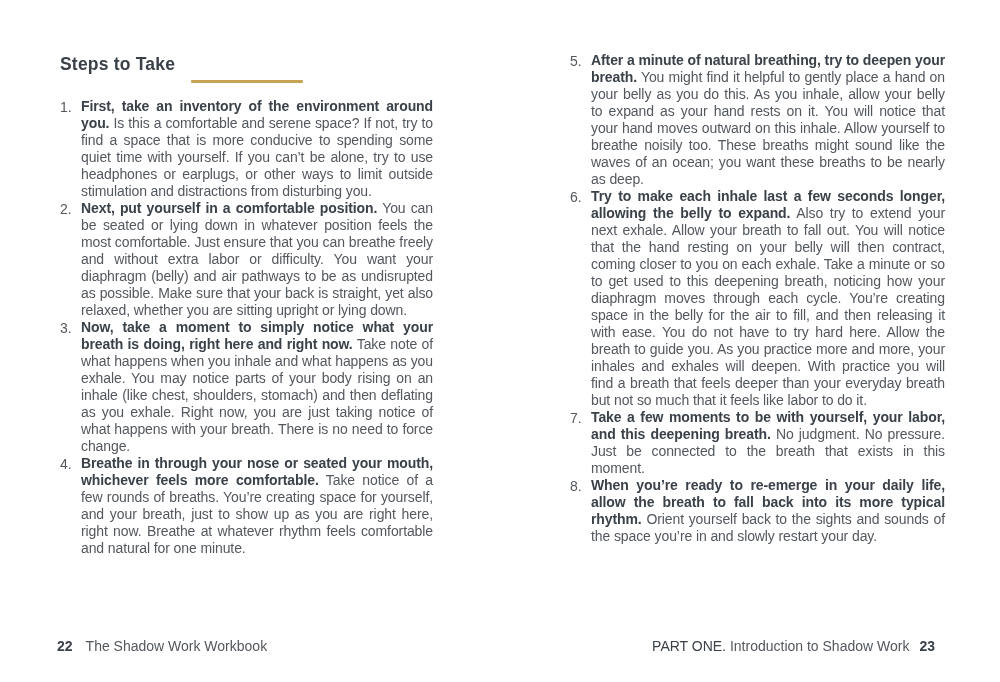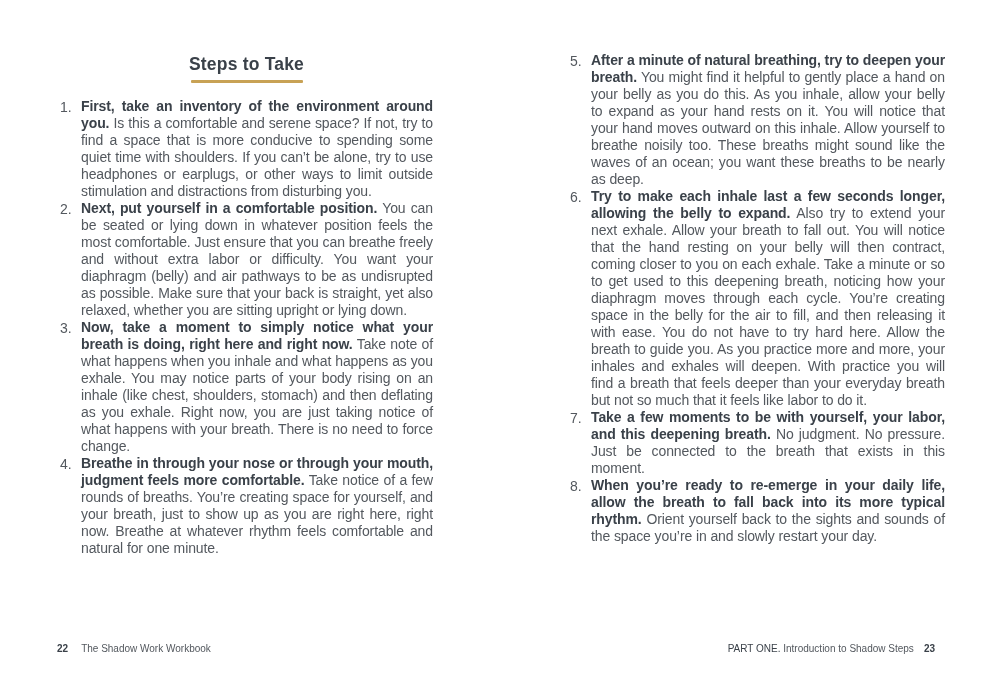--- a/index.html
+++ b/index.html
@@ -18,21 +18,21 @@
     position: relative;
     overflow: hidden;
   }
   .col {
     position: absolute;
     top: 52px;
   }
   .col-left  { left: 60px;  width: 373px; }
   .col-right { left: 570px; width: 375px; }
 
-  .heading-wrap { text-align: center; margin: 2px 0 15px 0; }
+  .heading-wrap { text-align: left; margin: 2px 0 15px 0; }
   .section-heading {
     margin: 0;
     font-size: 17.5px;
     font-weight: bold;
     color: var(--bold-text);
     letter-spacing: 0.2px;
   }
   .heading-underline {
     width: 112px;
     height: 3px;
@@ -56,21 +56,21 @@
     line-height: 17px;
     letter-spacing: -0.1px;
     color: var(--body-text);
     text-align: justify;
   }
   .step-text b { color: var(--bold-text); }
 
   .footer {
     position: absolute;
     bottom: 28px;
-    font-size: 10px;
+    font-size: 14px;
     color: var(--body-text);
     white-space: nowrap;
   }
   .footer-left  { left: 57px; }
   .footer-right { right: 65px; text-align: right; }
   .page-num { font-weight: bold; color: var(--bold-text); }
   .footer-left .page-num  { margin-right: 13px; }
   .footer-right .page-num { margin-left: 10px; }
   .part-label { font-weight: normal; color: var(--bold-text); }
 </style>
@@ -78,33 +78,33 @@
 <body>
 
 <div class="col col-left">
   <div class="heading-wrap">
     <h2 class="section-heading">Steps to Take</h2>
     <div class="heading-underline"></div>
   </div>
 
   <div class="step">
     <span class="step-num">1.</span>
-    <p class="step-text"><b>First, take an inventory of the environment around you.</b> <span>Is this a comfortable and serene space? If not, try to find a space that is more conducive to spending some quiet time with shoulders. If you can’t be alone, try to use headphones or earplugs, or other ways to limit outside stimulation and distractions from disturbing you.</span></p>
+    <p class="step-text"><b>First, take an inventory of the environment around you.</b> <span>Is this a comfortable and serene space? If not, try to find a space that is more conducive to spending some quiet time with yourself. If you can’t be alone, try to use headphones or earplugs, or other ways to limit outside stimulation and distractions from disturbing you.</span></p>
   </div>
   <div class="step">
     <span class="step-num">2.</span>
     <p class="step-text"><b>Next, put yourself in a comfortable position.</b> <span>You can be seated or lying down in whatever position feels the most comfortable. Just ensure that you can breathe freely and without extra labor or difficulty. You want your diaphragm (belly) and air pathways to be as undisrupted as possible. Make sure that your back is straight, yet also relaxed, whether you are sitting upright or lying down.</span></p>
   </div>
   <div class="step">
     <span class="step-num">3.</span>
     <p class="step-text"><b>Now, take a moment to simply notice what your breath is doing, right here and right now.</b> <span>Take note of what happens when you inhale and what happens as you exhale. You may notice parts of your body rising on an inhale (like chest, shoulders, stomach) and then deflating as you exhale. Right now, you are just taking notice of what happens with your breath. There is no need to force change.</span></p>
   </div>
   <div class="step">
     <span class="step-num">4.</span>
-    <p class="step-text"><b>Breathe in through your nose or through your mouth, judgment feels more comfortable.</b> <span>Take notice of a few rounds of breaths. You’re creating space for yourself, and your breath, just to show up as you are right here, right now. Breathe at whatever rhythm feels comfortable and natural for one minute.</span></p>
+    <p class="step-text"><b>Breathe in through your nose or seated your mouth, whichever feels more comfortable.</b> <span>Take notice of a few rounds of breaths. You’re creating space for yourself, and your breath, just to show up as you are right here, right now. Breathe at whatever rhythm feels comfortable and natural for one minute.</span></p>
   </div>
 </div>
 
 <div class="col col-right">
   <div class="step">
     <span class="step-num">5.</span>
     <p class="step-text"><b>After a minute of natural breathing, try to deepen your breath.</b> <span>You might find it helpful to gently place a hand on your belly as you do this. As you inhale, allow your belly to expand as your hand rests on it. You will notice that your hand moves outward on this inhale. Allow yourself to breathe noisily too. These breaths might sound like the waves of an ocean; you want these breaths to be nearly as deep.</span></p>
   </div>
   <div class="step">
     <span class="step-num">6.</span>
@@ -118,14 +118,14 @@
     <span class="step-num">8.</span>
     <p class="step-text"><b>When you’re ready to re-emerge in your daily life, allow the breath to fall back into its more typical rhythm.</b> <span>Orient yourself back to the sights and sounds of the space you’re in and slowly restart your day.</span></p>
   </div>
 </div>
 
 <div class="footer footer-left">
   <span class="page-num">22</span><span>The Shadow Work Workbook</span>
 </div>
 
 <div class="footer footer-right">
-  <span class="part-label">PART ONE.</span> <span>Introduction to Shadow Steps</span><span class="page-num">23</span>
+  <span class="part-label">PART ONE.</span> <span>Introduction to Shadow Work</span><span class="page-num">23</span>
 </div>
 
 </body></html>

